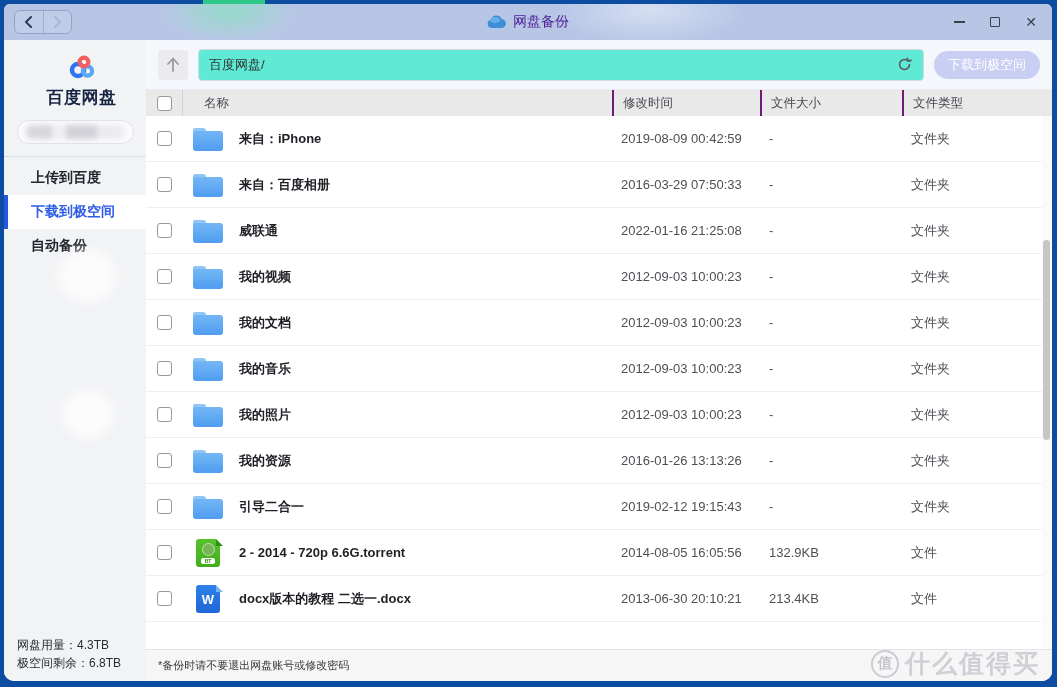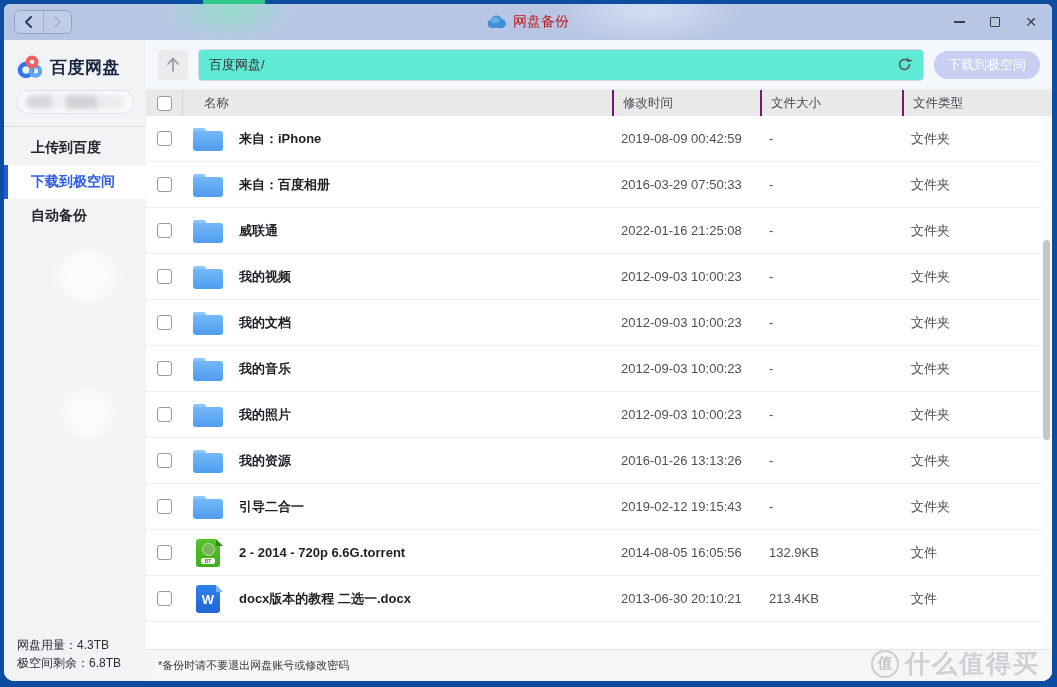--- a/index.html
+++ b/index.html
@@ -31,33 +31,33 @@
   .nav-group {
     margin-left:10px; height:24px; width:58px; display:flex; z-index:1;
     border:1px solid #93a3c8; border-radius:6px; overflow:hidden; background:rgba(255,255,255,.12);
   }
   .nav-btn { flex:1; display:flex; align-items:center; justify-content:center; cursor:default; }
   .nav-btn + .nav-btn { border-left:1px solid #9fafd2; }
   .title-center {
     position:absolute; left:0; right:0; top:0; bottom:0;
     display:flex; align-items:center; justify-content:center; gap:7px; z-index:1;
   }
-  .title-text { font-size:14px; color:#b91c1c; }
+  .title-text { font-size:14px; color:#4c1d95; }
   .win-controls { position:absolute; right:14px; top:0; bottom:0; display:flex; align-items:center; gap:22px; z-index:2; }
   .wc { display:flex; align-items:center; justify-content:center; width:14px; height:14px; }
   .wc-min i { display:block; width:11px; height:2px; background:#3a3f4a; }
   .wc-max i { display:block; width:10px; height:10px; border:1.6px solid #3a3f4a; border-radius:1px; }
   .wc-close { font-size:14px; color:#3a3f4a; font-weight:700; line-height:1; }
 
   
   .main { flex:1; display:flex; min-height:0; }
 
   
   .sidebar { width:142px; flex:0 0 142px; background:#f2f3f5; position:relative; }
-  .brand { display:flex; align-items:center; gap:7px; padding:15px 0 0 13px; }
+  .brand { display:flex; align-items:center; gap:7px; padding:15px 0 0 13px;flex-direction:column; }
   .brand-text { font-size:17px; font-weight:700; color:#172342; letter-spacing:.5px; }
   .user-pill {
     margin:11px 12px 0 13px; height:24px; border:1px solid #e1e2e8; border-radius:12px;
     background:#fafafc; overflow:hidden; padding:4px 8px;
   }
   .user-blur {
     height:100%; border-radius:8px; filter:blur(2.5px);
     background:linear-gradient(90deg,#d7d7dc 0 26%,#efeff3 26% 40%,#d2d2d8 40% 72%,#ebebee 72% 100%);
   }
   .sb-sep { border-top:1px dotted #c7cbd3; margin-top:12px; }

